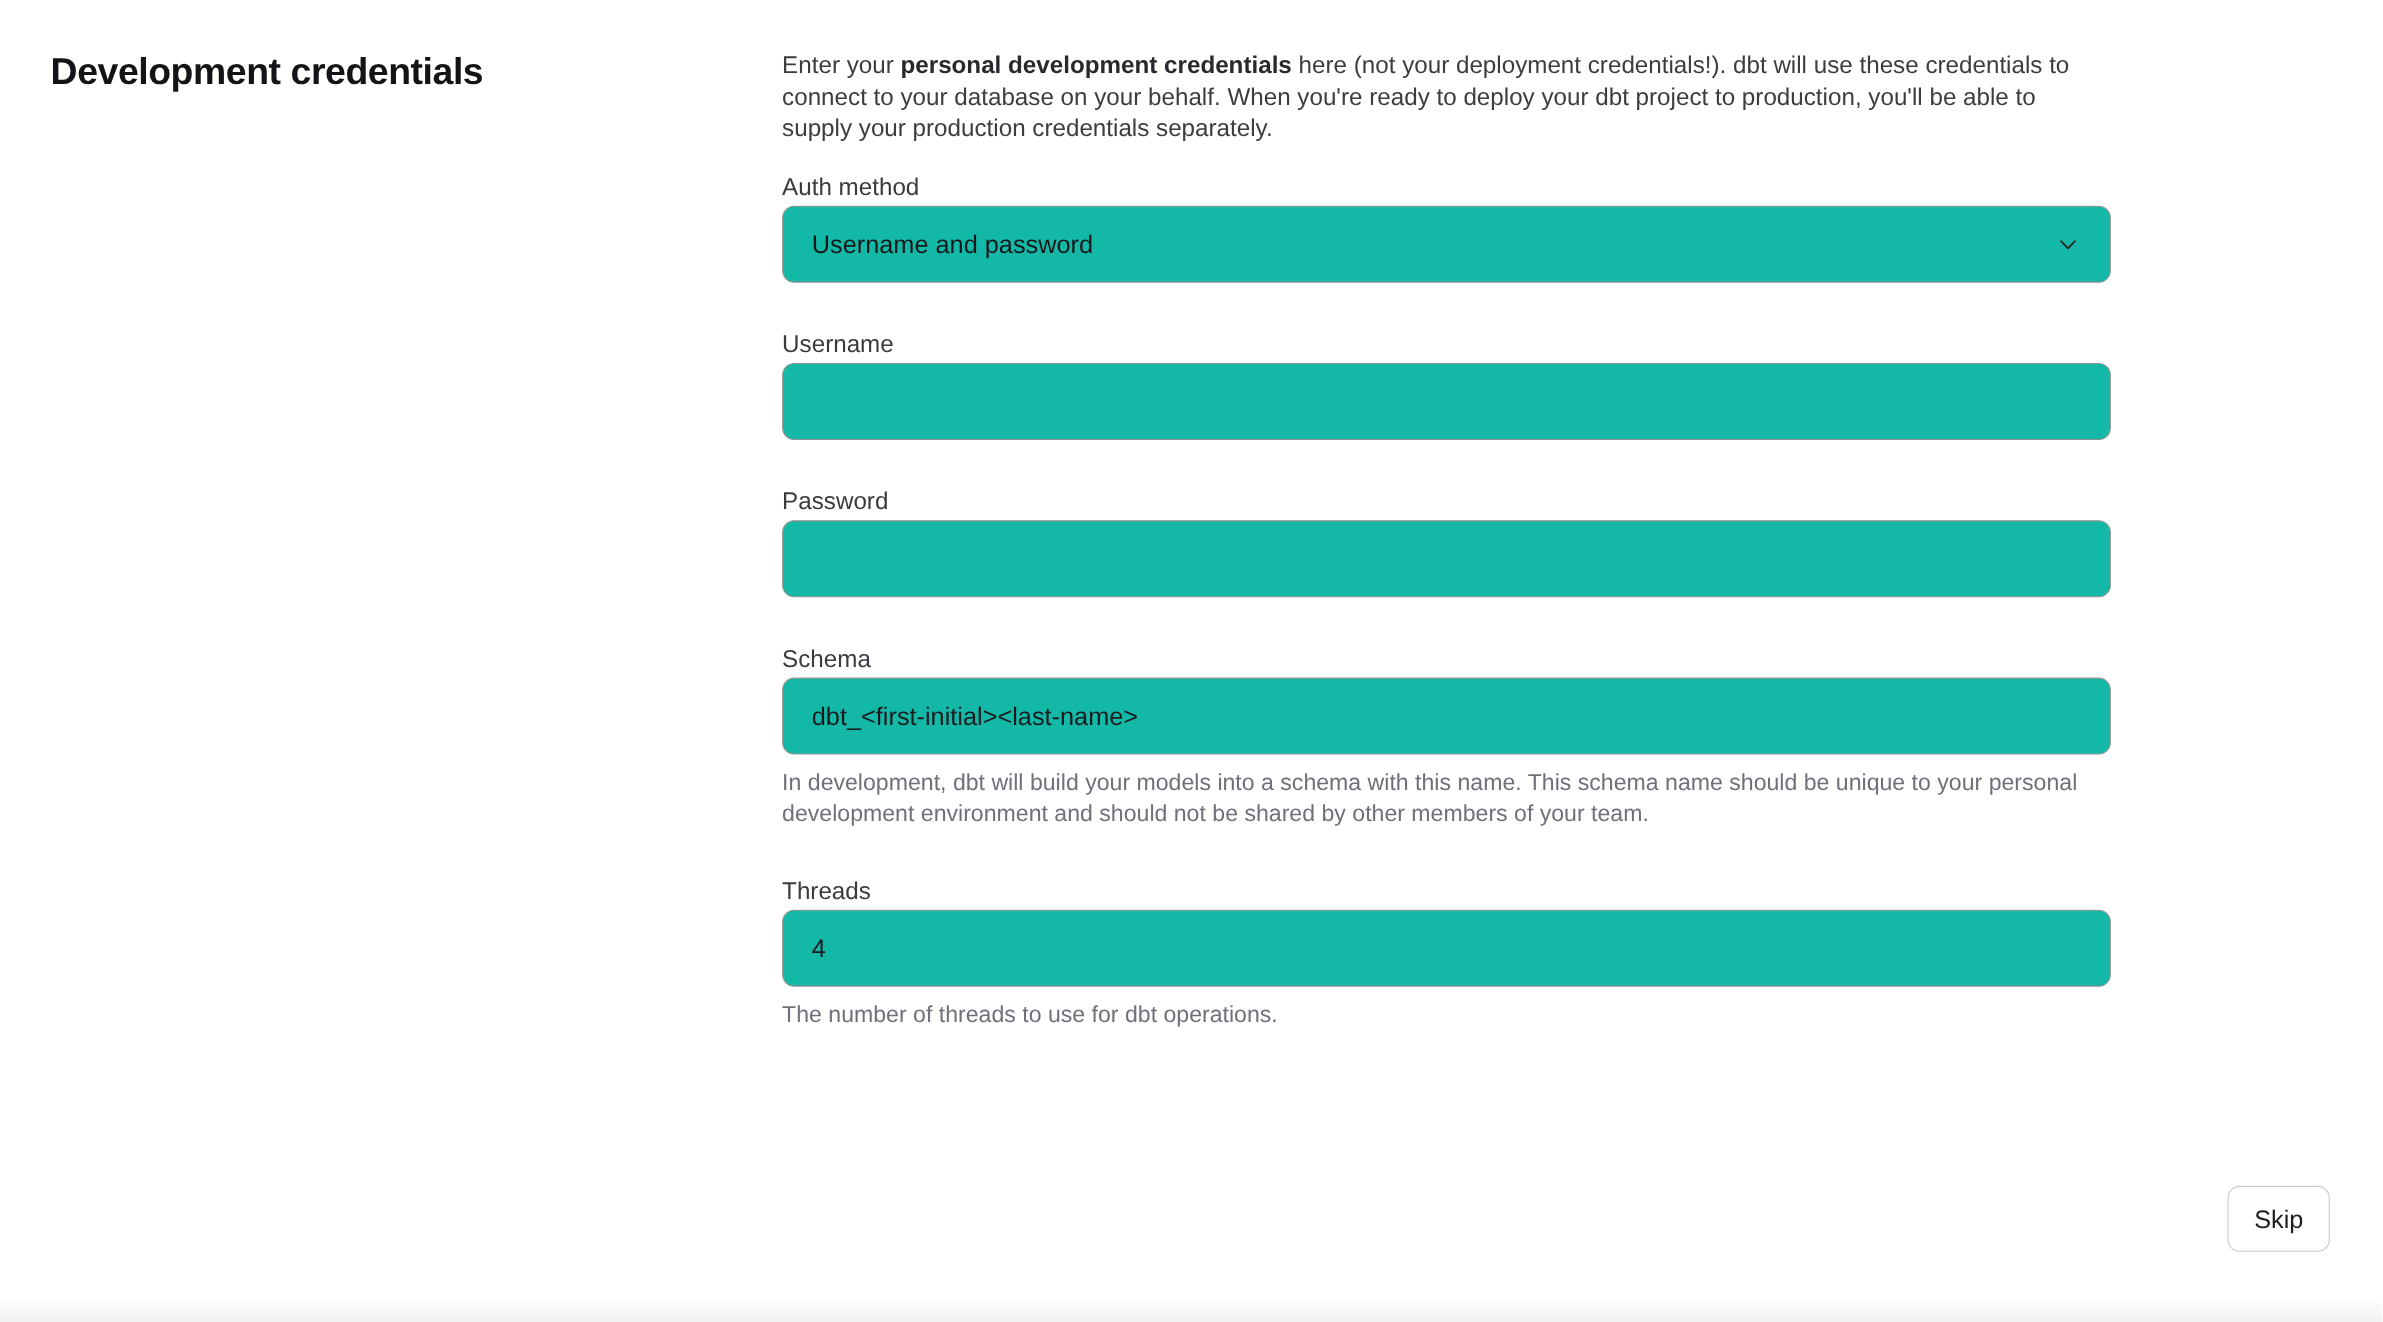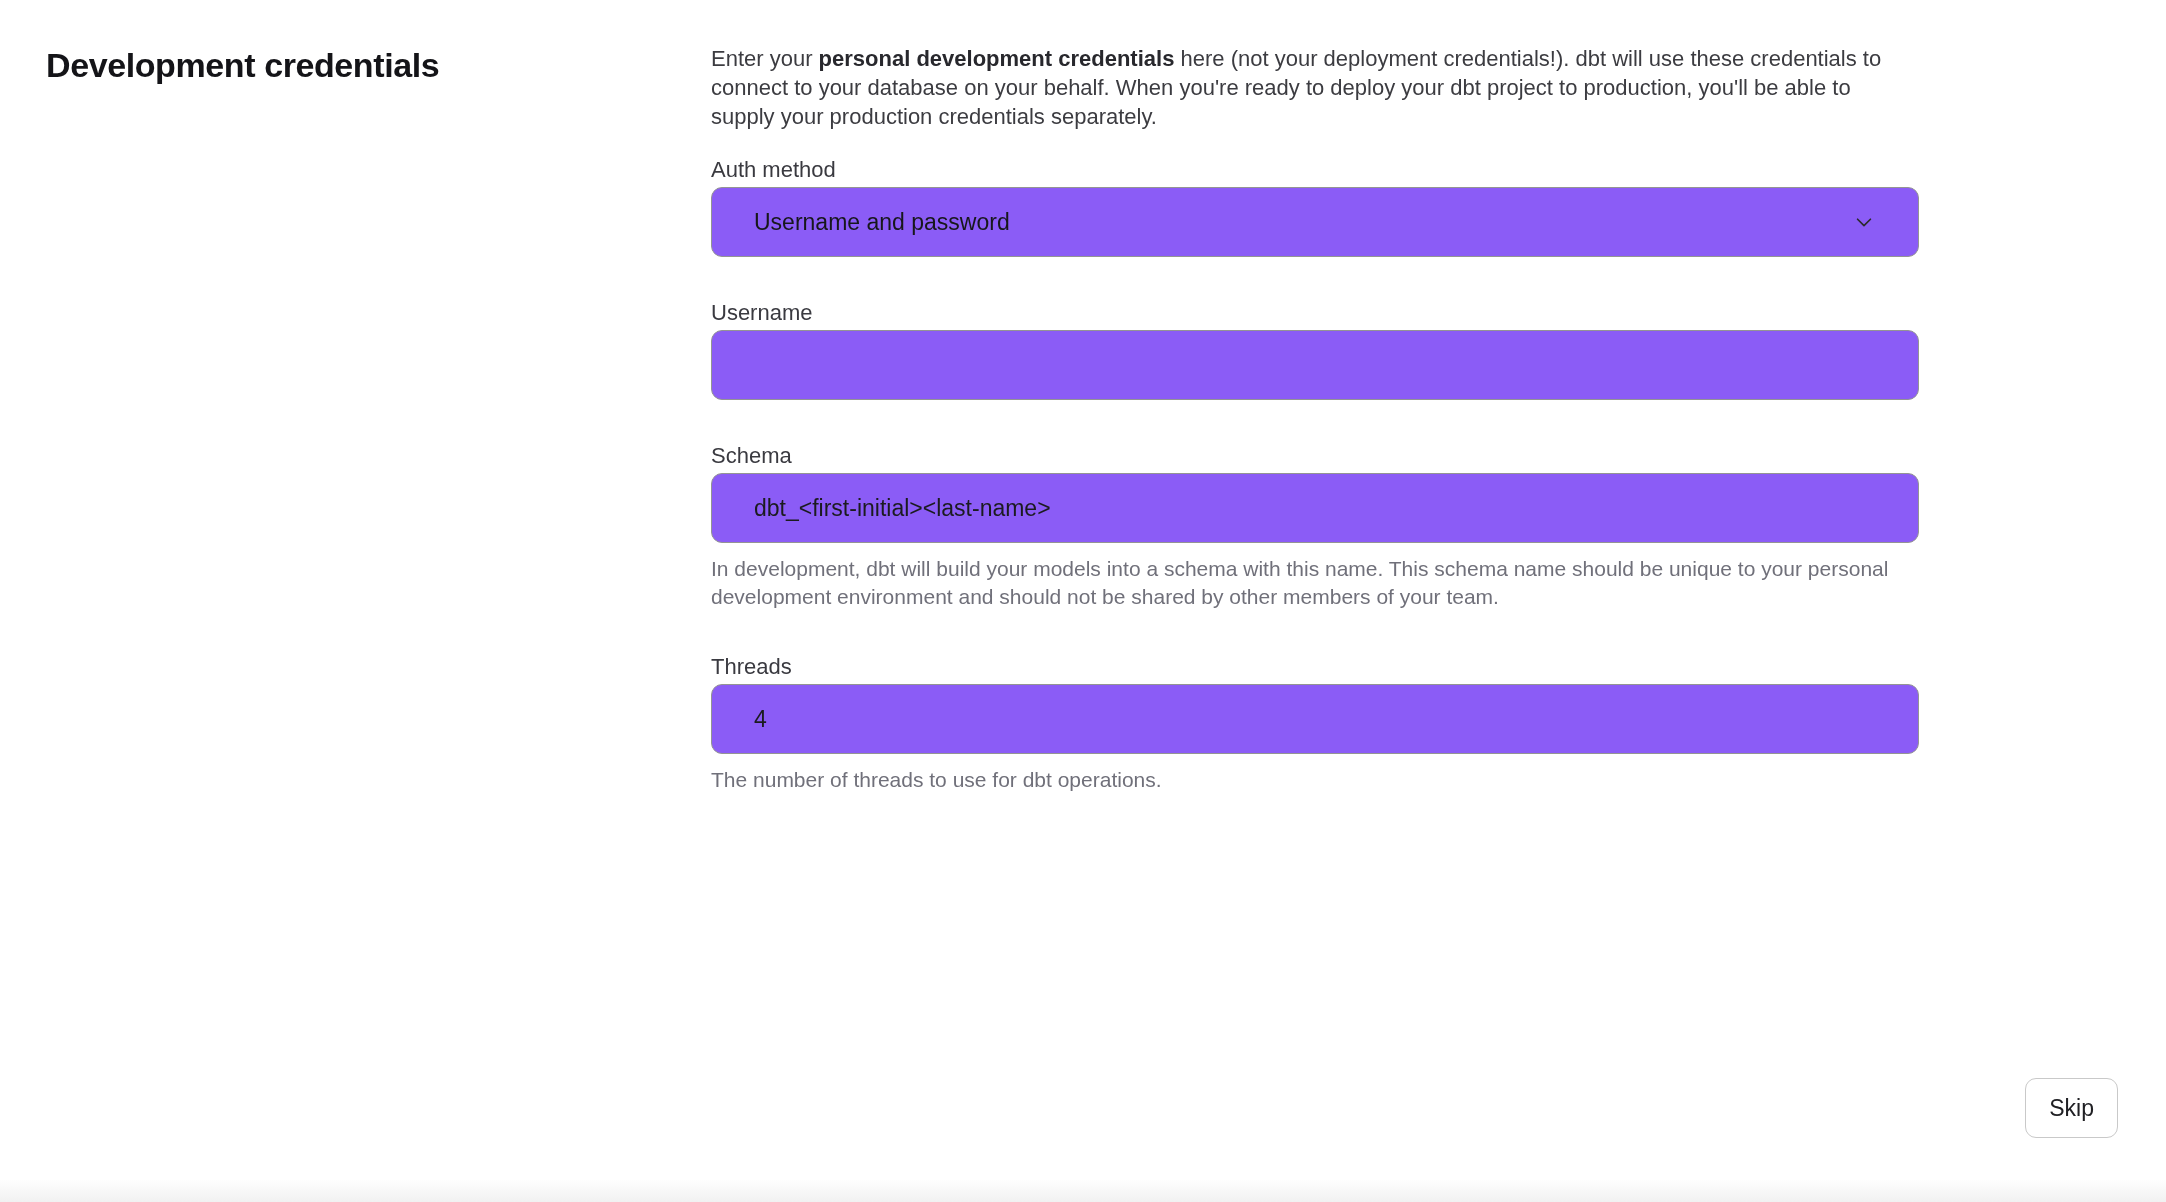--- a/index.html
+++ b/index.html
@@ -46,24 +46,24 @@
   .field-label {
     display: block;
     font-size: 22px;
     line-height: 29px;
     color: #3a3a40;
     margin-bottom: 3px;
   }
   .control {
     width: 100%;
     height: 70px;
-    background: #8b5cf6;
+    background: #14b8a6;
     border: 1.5px solid #949494;
     border-radius: 11px;
-    padding: 0 42px;
+    padding: 0 26px;
     font-family: inherit;
     font-size: 23px;
     color: #1b1b1f;
     outline: none;
   }
   .select-box {
     display: flex;
     align-items: center;
     justify-content: space-between;
     cursor: pointer;
@@ -143,20 +143,24 @@
           </svg>
         </span>
       </div>
     </div>
 
     <div class="field">
       <label class="field-label">Username</label>
       <input class="control" type="text" value="" style="">
     </div>
 
+    <div class="field">
+      <label class="field-label">Password</label>
+      <input class="control" type="password" value="" style="">
+    </div>
 
     <div class="field">
       <label class="field-label">Schema</label>
       <input class="control" type="text" value="dbt_&lt;first-initial&gt;&lt;last-name&gt;" style="">
       <div class="helper">In development, dbt will build your models into a schema with this name. This schema name should be unique to your personal development environment and should not be shared by other members of your team.</div>
     </div>
 
 
     <div class="field">
       <label class="field-label">Threads</label>

